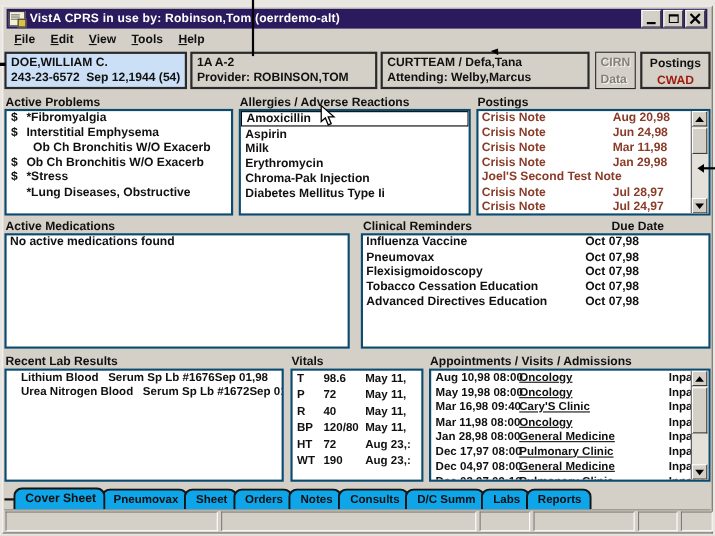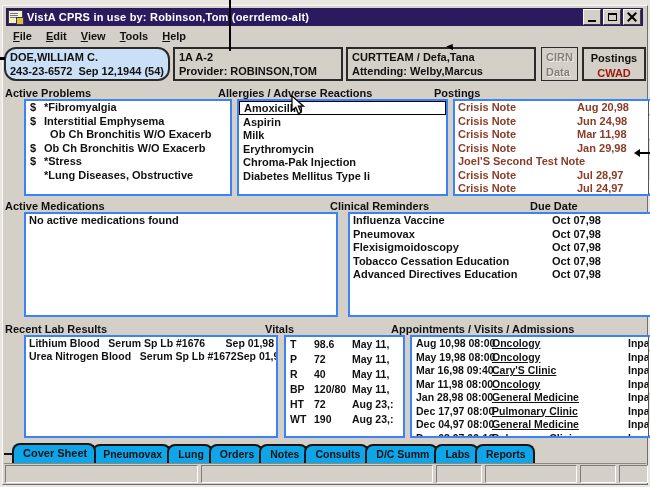--- a/index.html
+++ b/index.html
@@ -32,45 +32,45 @@
   .g-close:before,.g-close:after{content:"";position:absolute;left:-1px;top:3px;width:12px;height:2px;background:#000;}
   .g-close:before{transform:rotate(45deg);}
   .g-close:after{transform:rotate(-45deg);}
   
   #menubar{left:6px;top:27px;width:637px;height:17px;display:flex;align-items:center;background:#d4d0c8;}
   .menu-item{font-size:11px;padding:1px 7px;white-space:nowrap;}
   .menu-item::first-letter{text-decoration:underline;}
   
   .pcell{border:2px solid #2a2a2a;background:#d4d0c8;box-sizing:border-box;
     font-size:11px;line-height:14px;padding:1px 4px;white-space:nowrap;overflow:hidden;}
-  #cell-patient{left:4px;top:47px;width:166px;height:34px;background:#cbe0f6;border-radius:12px;}
+  #cell-patient{left:4px;top:47px;width:166px;height:34px;background:#cbe0f6;}
   #cell-location{left:173px;top:47px;width:170px;height:34px;}
   #cell-team{left:346px;top:47px;width:190px;height:34px;}
   #cell-cirn{left:541px;top:47px;width:37px;height:34px;border-width:1px;color:#858078;
     text-align:left;text-shadow:1px 1px 0 #f2f0ec;line-height:15px;padding-top:2px;}
   #cell-postings{left:582px;top:47px;width:64px;height:34px;text-align:center;line-height:15px;padding-top:2px;}
   .ssn-row{display:flex;justify-content:space-between;}
   .cwad{color:#9e1a0a;}
   
   .plabel{font-size:11px;white-space:nowrap;}
-  .listbox{background:#fff;border:2px solid #3b82f6;box-sizing:border-box;overflow:hidden;font-size:11px;margin-left:20px;}
+  .listbox{background:#fff;border:2px solid #0c4a6e;box-sizing:border-box;overflow:hidden;font-size:11px;}
   .row{line-height:13.5px;white-space:pre;overflow:hidden;position:relative;}
   
   .pflag{display:inline-block;width:14px;padding-left:4px;}
   
   .arow{padding-left:4px;}
   .arow.sel{border:1px solid #000;line-height:12px;margin-bottom:.5px;}
   
   .post{color:#8a3c28;padding-left:3px;}
   .pdate{position:absolute;left:122px;top:0;}
   
   .remtext{padding-left:3px;}
   .remdate{position:absolute;left:202px;top:0;}
   
-  .labrow{display:flex;justify-content:space-between;font-size:10.5px;line-height:13px;padding:0 2px 0 3px;white-space:pre;}
+  .labrow{display:flex;font-size:10.5px;line-height:13px;padding:0 2px 0 13px;white-space:pre;}
   
   .vrow{position:relative;line-height:15px;font-size:10.5px;white-space:pre;}
   .vl{position:absolute;left:4px;}.vv{position:absolute;left:28px;}.vd{position:absolute;left:66px;}
   
   .aprow{position:relative;line-height:13.5px;font-size:10.5px;white-space:pre;}
   .apd{position:absolute;left:4px;}.apc{position:absolute;left:80px;text-decoration:underline;}.aps{position:absolute;left:216px;}
   
   .sbar{position:absolute;top:0;right:0;width:15px;bottom:0;background:#e4e1db;border-left:1px solid #555;}
   .sb-btn{position:absolute;left:0;width:14px;height:14px;background:#d4d0c8;
     border-top:1px solid #fff;border-left:1px solid #fff;border-right:1px solid #404040;border-bottom:1px solid #404040;
@@ -192,21 +192,21 @@
       </div>
   </div>
 </div>
 
 <div class="abs plabel" style="left:5px;top:200px">Active Medications</div>
 <div class="abs listbox" style="left:4px;top:212px;width:314px;height:105px">
   <div class="row" style="padding-left:3px">No active medications found</div>
 </div>
 
 <div class="abs plabel" style="left:330px;top:200px">Clinical Reminders</div>
-<div class="abs plabel" style="left:530px;top:200px">Due Date</div>
+<div class="abs plabel" style="left:556px;top:200px">Due Date</div>
 <div class="abs listbox" style="left:328px;top:212px;width:318px;height:105px">
   <div class="row remtext"><span>Influenza Vaccine</span><span class="remdate">Oct 07,98</span></div>
   <div class="row remtext"><span>Pneumovax</span><span class="remdate">Oct 07,98</span></div>
   <div class="row remtext"><span class="remdate">Oct 07,98</span></div>
   <div class="row remtext"><span>Flexisigmoidoscopy</span><span class="remdate">Oct 07,98</span></div>
   <div class="row remtext"><span>Tobacco Cessation Education</span><span class="remdate">Oct 07,98</span></div>
   <div class="row remtext"><span>Advanced Directives Education</span><span class="remdate">Oct 07,98</span></div>
 </div>
 
 <div class="abs plabel" style="left:5px;top:323px">Recent Lab Results</div>
@@ -243,21 +243,21 @@
     <div class="sb-btn sb-down">
         <span class="tri-down"></span>
       </div>
   </div>
 </div>
 
 <div class="abs" id="tabbar">
   <span id="tab-stub"></span>
   <span class="tab active">Cover Sheet</span>
   <span class="tab">Pneumovax</span>
-  <span class="tab">Lung</span>
+  <span class="tab">Sheet</span>
   <span class="tab">Orders</span>
   <span class="tab">Notes</span>
   <span class="tab">Consults</span>
   <span class="tab">D/C Summ</span>
   <span class="tab">Labs</span>
   <span class="tab">Reports</span>
 </div>
 
 <div class="abs spanel" style="left:5px;width:191px"></div>
 <div class="abs spanel" style="left:201px;width:230px"></div>

